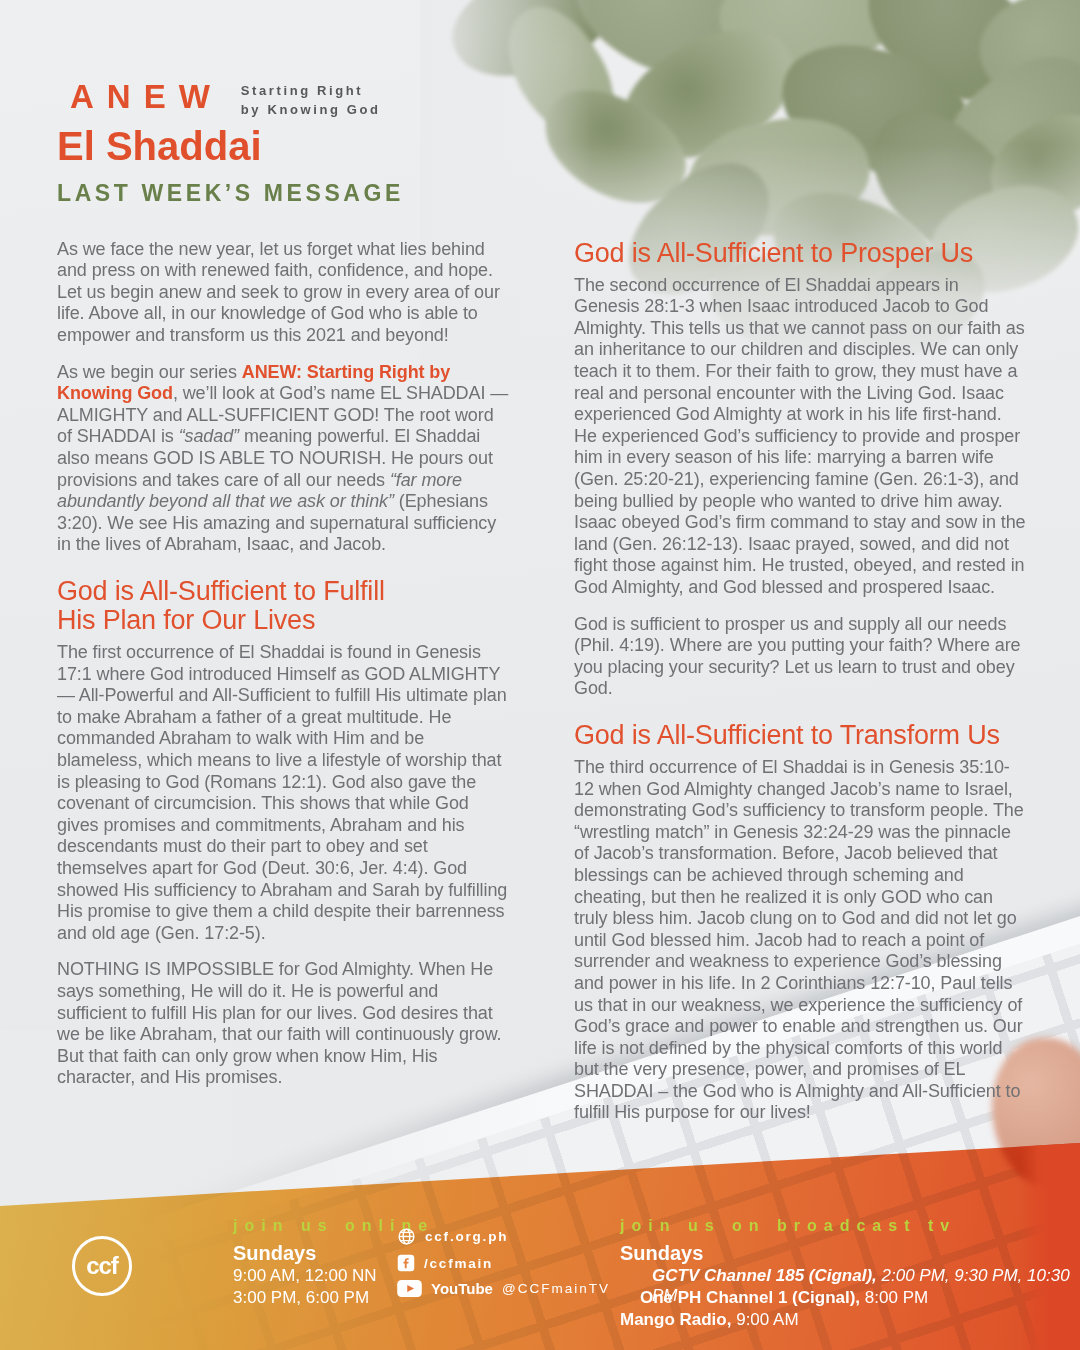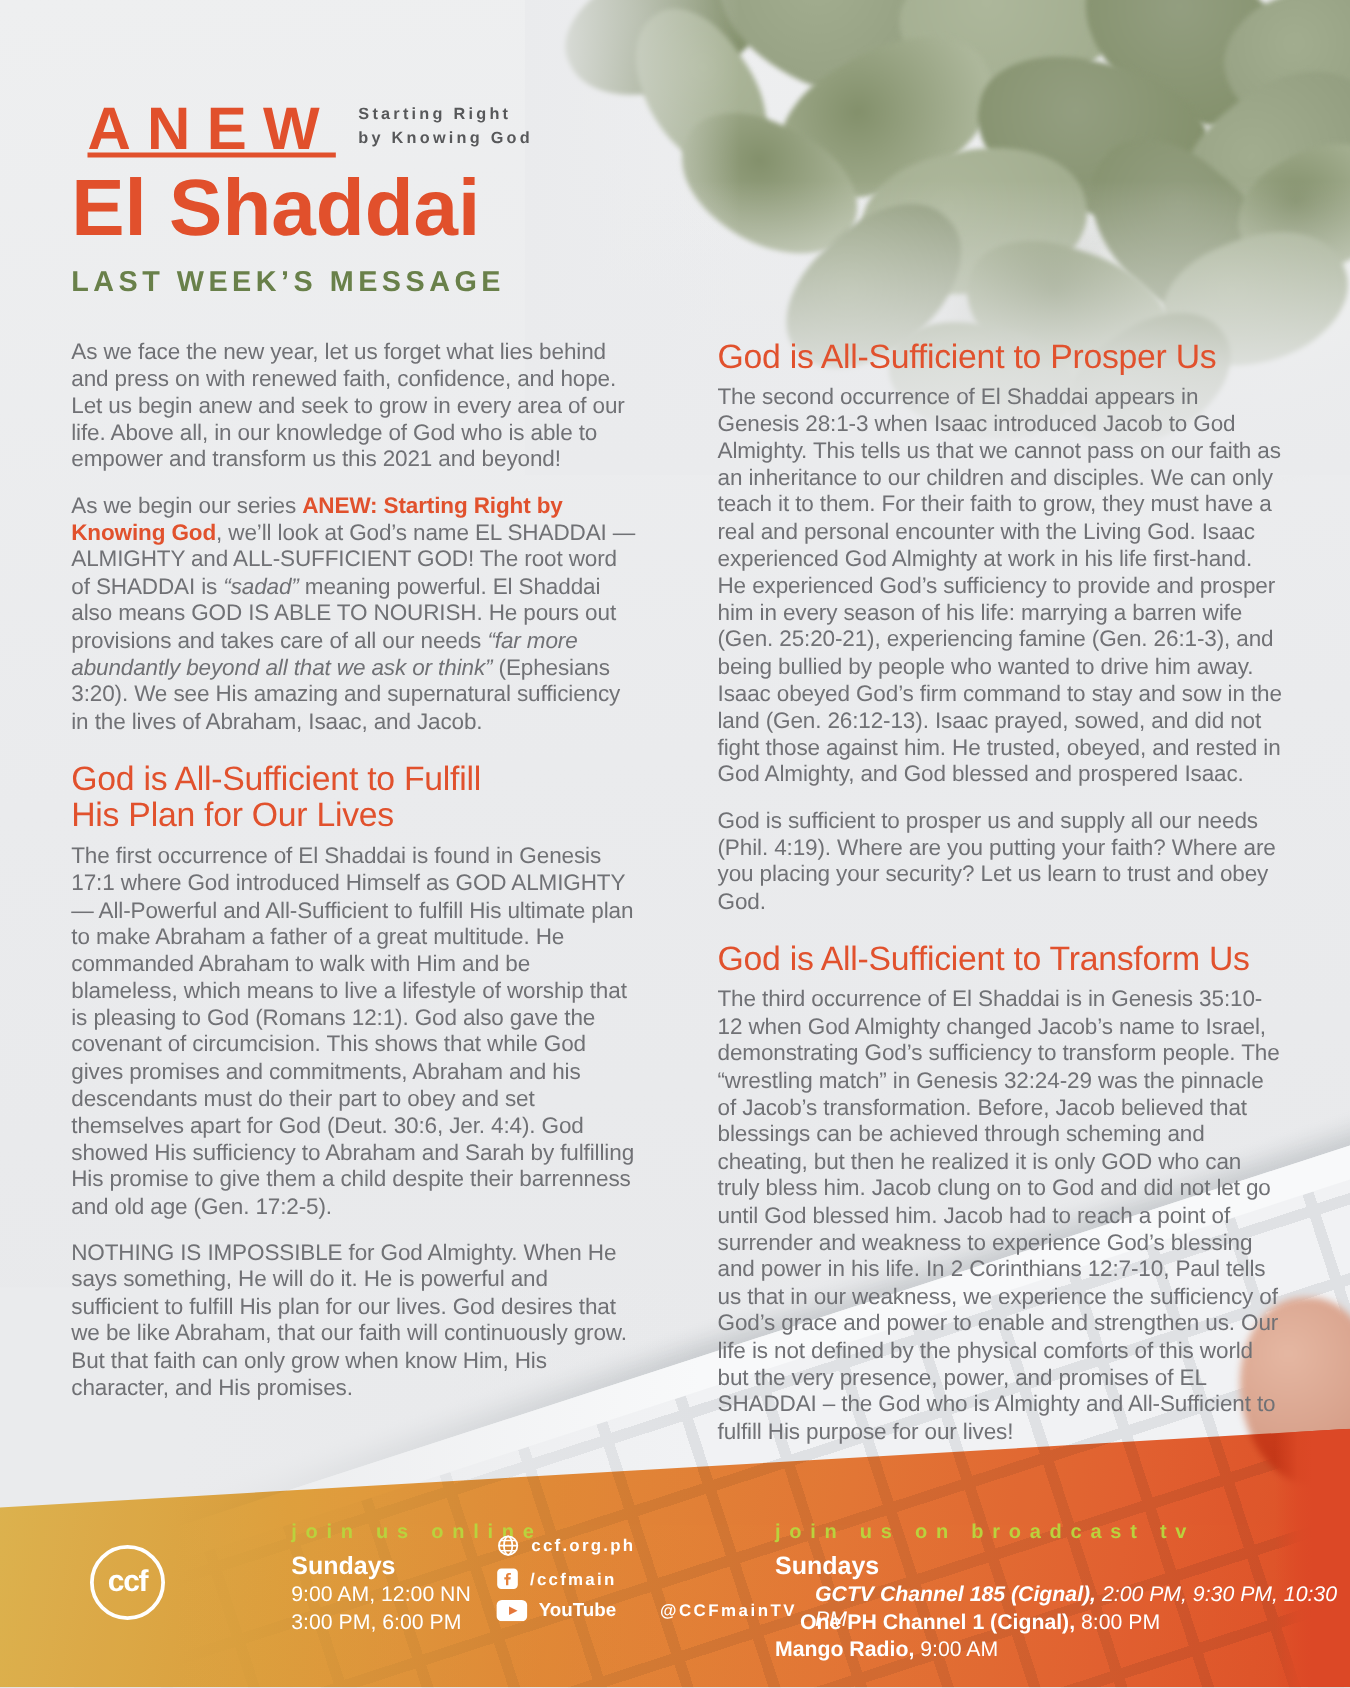--- a/index.html
+++ b/index.html
@@ -50,29 +50,29 @@
   .ccf-logo{position:absolute;left:72px;top:118px;width:54px;height:54px;border:3px solid #fff;
       border-radius:50%;display:flex;align-items:center;justify-content:center;
       font-size:24px;font-weight:bold;letter-spacing:-1px;}
   .f-head{position:absolute;font-size:16px;font-weight:bold;letter-spacing:7px;color:#bad23d;}
   .f-day{position:absolute;font-size:20px;font-weight:bold;}
   .f-line{position:absolute;font-size:17px;}
   .f-line strong{font-weight:bold;}
   .links{position:absolute;left:397px;top:109px;display:flex;flex-direction:column;gap:8px;}
   .link-row{display:flex;align-items:center;gap:9px;font-size:13.5px;font-weight:bold;letter-spacing:1.8px;}
   .yt-brand{font-size:15px;font-weight:bold;letter-spacing:0;}
-  .yt-handle{font-size:13.5px;letter-spacing:2px;font-weight:bold;margin-left:26px;}
+  .yt-handle{font-size:13.5px;letter-spacing:2px;font-weight:normal;}
 
   
   .content{position:relative;z-index:4;padding:80px 52px 0 57px;}
   .brand-row{display:flex;align-items:flex-start;padding-left:13px;}
-  .brand{font-size:48px;font-weight:bold;letter-spacing:13px;color:#e1502c;line-height:1;text-decoration:underline;}
+  .brand{font-size:33px;font-weight:bold;letter-spacing:13px;color:#e1502c;line-height:1;}
   .tagline{margin-left:18px;margin-top:2px;font-size:13px;font-weight:bold;letter-spacing:2.6px;
       color:#57585a;line-height:1.45;}
-  .title{margin-top:6px;font-size:64px;font-weight:bold;letter-spacing:0;color:#e1502c;line-height:1;}
+  .title{margin-top:6px;font-size:40px;font-weight:bold;letter-spacing:0;color:#e1502c;line-height:1;}
   .subtitle{margin-top:14px;font-size:23px;font-weight:bold;letter-spacing:3.6px;color:#69804a;}
 
   .cols{display:flex;gap:63px;margin-top:32px;}
   .col{width:463px;color:#707175;font-size:18px;line-height:21.6px;letter-spacing:-0.1px;}
   .col p{margin:0 0 15px 0;}
   h2{margin:21px 0 7px 0;font-size:27px;line-height:29px;font-weight:normal;color:#e1512d;
      letter-spacing:-0.2px;white-space:nowrap;}
   h2.first{margin-top:0;}
   .red{color:#e1512d;font-weight:bold;}
   em{font-style:italic;}

